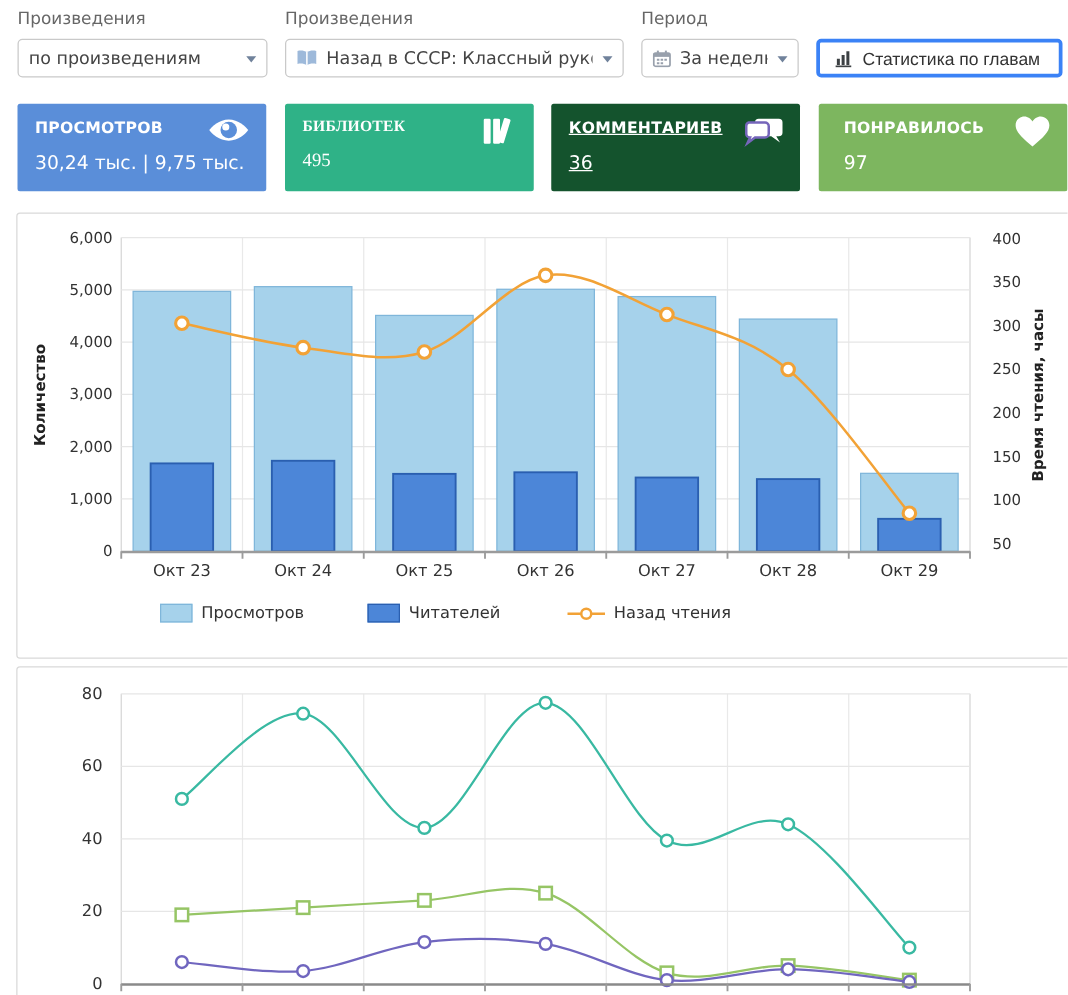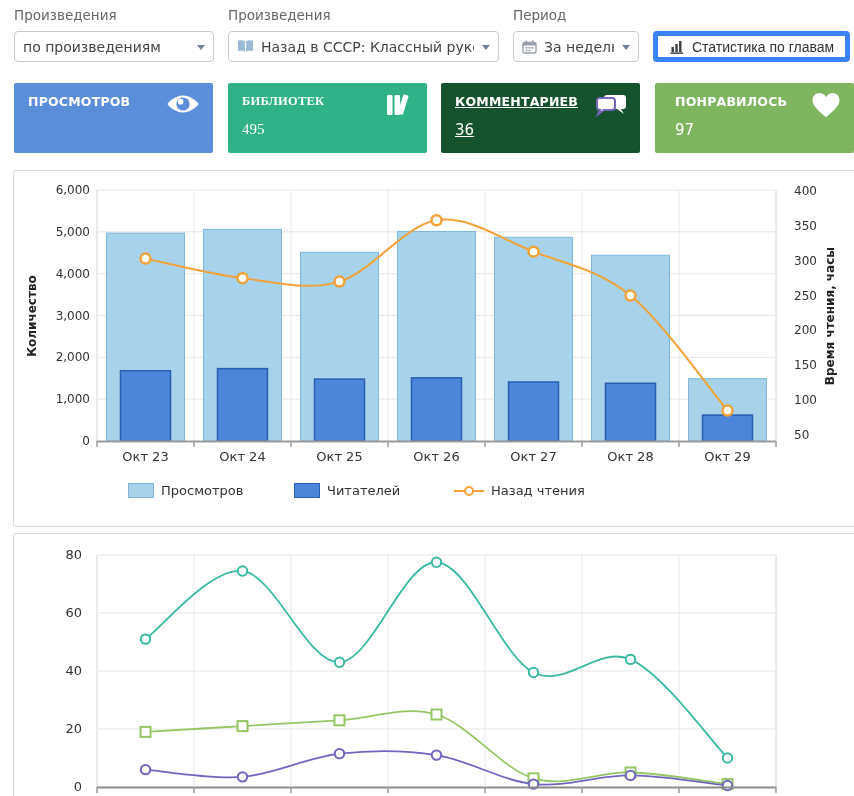--- a/index.html
+++ b/index.html
@@ -8,21 +8,21 @@
   #root { position:relative; width:854px; height:796px; background:#fff; }
 
   .ctl-label { position:absolute; top:7px; font-size:13.5px; color:#666; }
   .select { position:absolute; top:31px; height:31px; background:#fff;
     border:1px solid #c9c9c9; border-radius:4px; display:flex; align-items:center;
     padding:0 8px; font-size:14px; color:#444; cursor:pointer; overflow:hidden; white-space:nowrap; }
   .select .val { overflow:hidden; white-space:nowrap; flex:1 1 auto; }
   .caret { flex:0 0 auto; width:0; height:0; border:4.5px solid transparent;
     border-top:5.5px solid #70829b; margin-left:8px; margin-top:5px; }
   .btn { position:absolute; top:31px; height:31px; background:#fff;
-    border:5px solid #3b82f6; border-radius:4px; display:flex; align-items:center;
+    border:3px solid #3b82f6; border-radius:4px; display:flex; align-items:center;
     padding:0 12px; font-size:14px; color:#333; cursor:pointer; white-space:nowrap; }
   .mini-icon { flex:0 0 auto; margin-right:7px; display:inline-flex; }
 
   .card { position:absolute; top:83px; width:199px; height:70px; border-radius:2px;
     color:#fff; padding:11px 14px; }
   .card .ttl { font-size:12.5px; font-weight:bold; letter-spacing:.2px; }
   .card .val { font-size:15px; margin-top:12px; }
   .card .cicon { position:absolute; right:13px; top:9px; }
 
   .panel { position:absolute; left:13px; width:845px; background:#fff;
@@ -89,20 +89,21 @@
         <rect x="5.3" y="5" width="2.4" height="8" fill="#3c4043"></rect>
         <rect x="9.1" y="2" width="2.4" height="11" fill="#3c4043"></rect>
         <rect x="0.5" y="13.4" width="12.5" height="1.5" fill="#3c4043"></rect>
       </svg>
     </span>
     <span>Статистика по главам</span>
   </button>
 
   <div class="card" style="left: 14px; background: rgb(90, 142, 217);">
     <div class="ttl">ПРОСМОТРОВ</div>
+    <div class="val">30,24 тыс. | 9,75 тыс.</div>
     <span class="cicon">
       <svg width="34" height="24" viewBox="0 0 36 24">
         <path d="M18 3 C26 3 32.5 9 34.5 12 C32.5 15 26 21 18 21 C10 21 3.5 15 1.5 12 C3.5 9 10 3 18 3 Z" fill="#fff"></path>
         <circle class="cardfill" cx="18" cy="12" r="7" fill="#5a8ed9"></circle>
         <circle cx="15.5" cy="9.5" r="3" fill="#fff"></circle>
       </svg>
     </span>
   </div>
 
   <div class="card" style="left: 228px; background: rgb(47, 178, 135); font-family: Liberation Serif, serif;">

